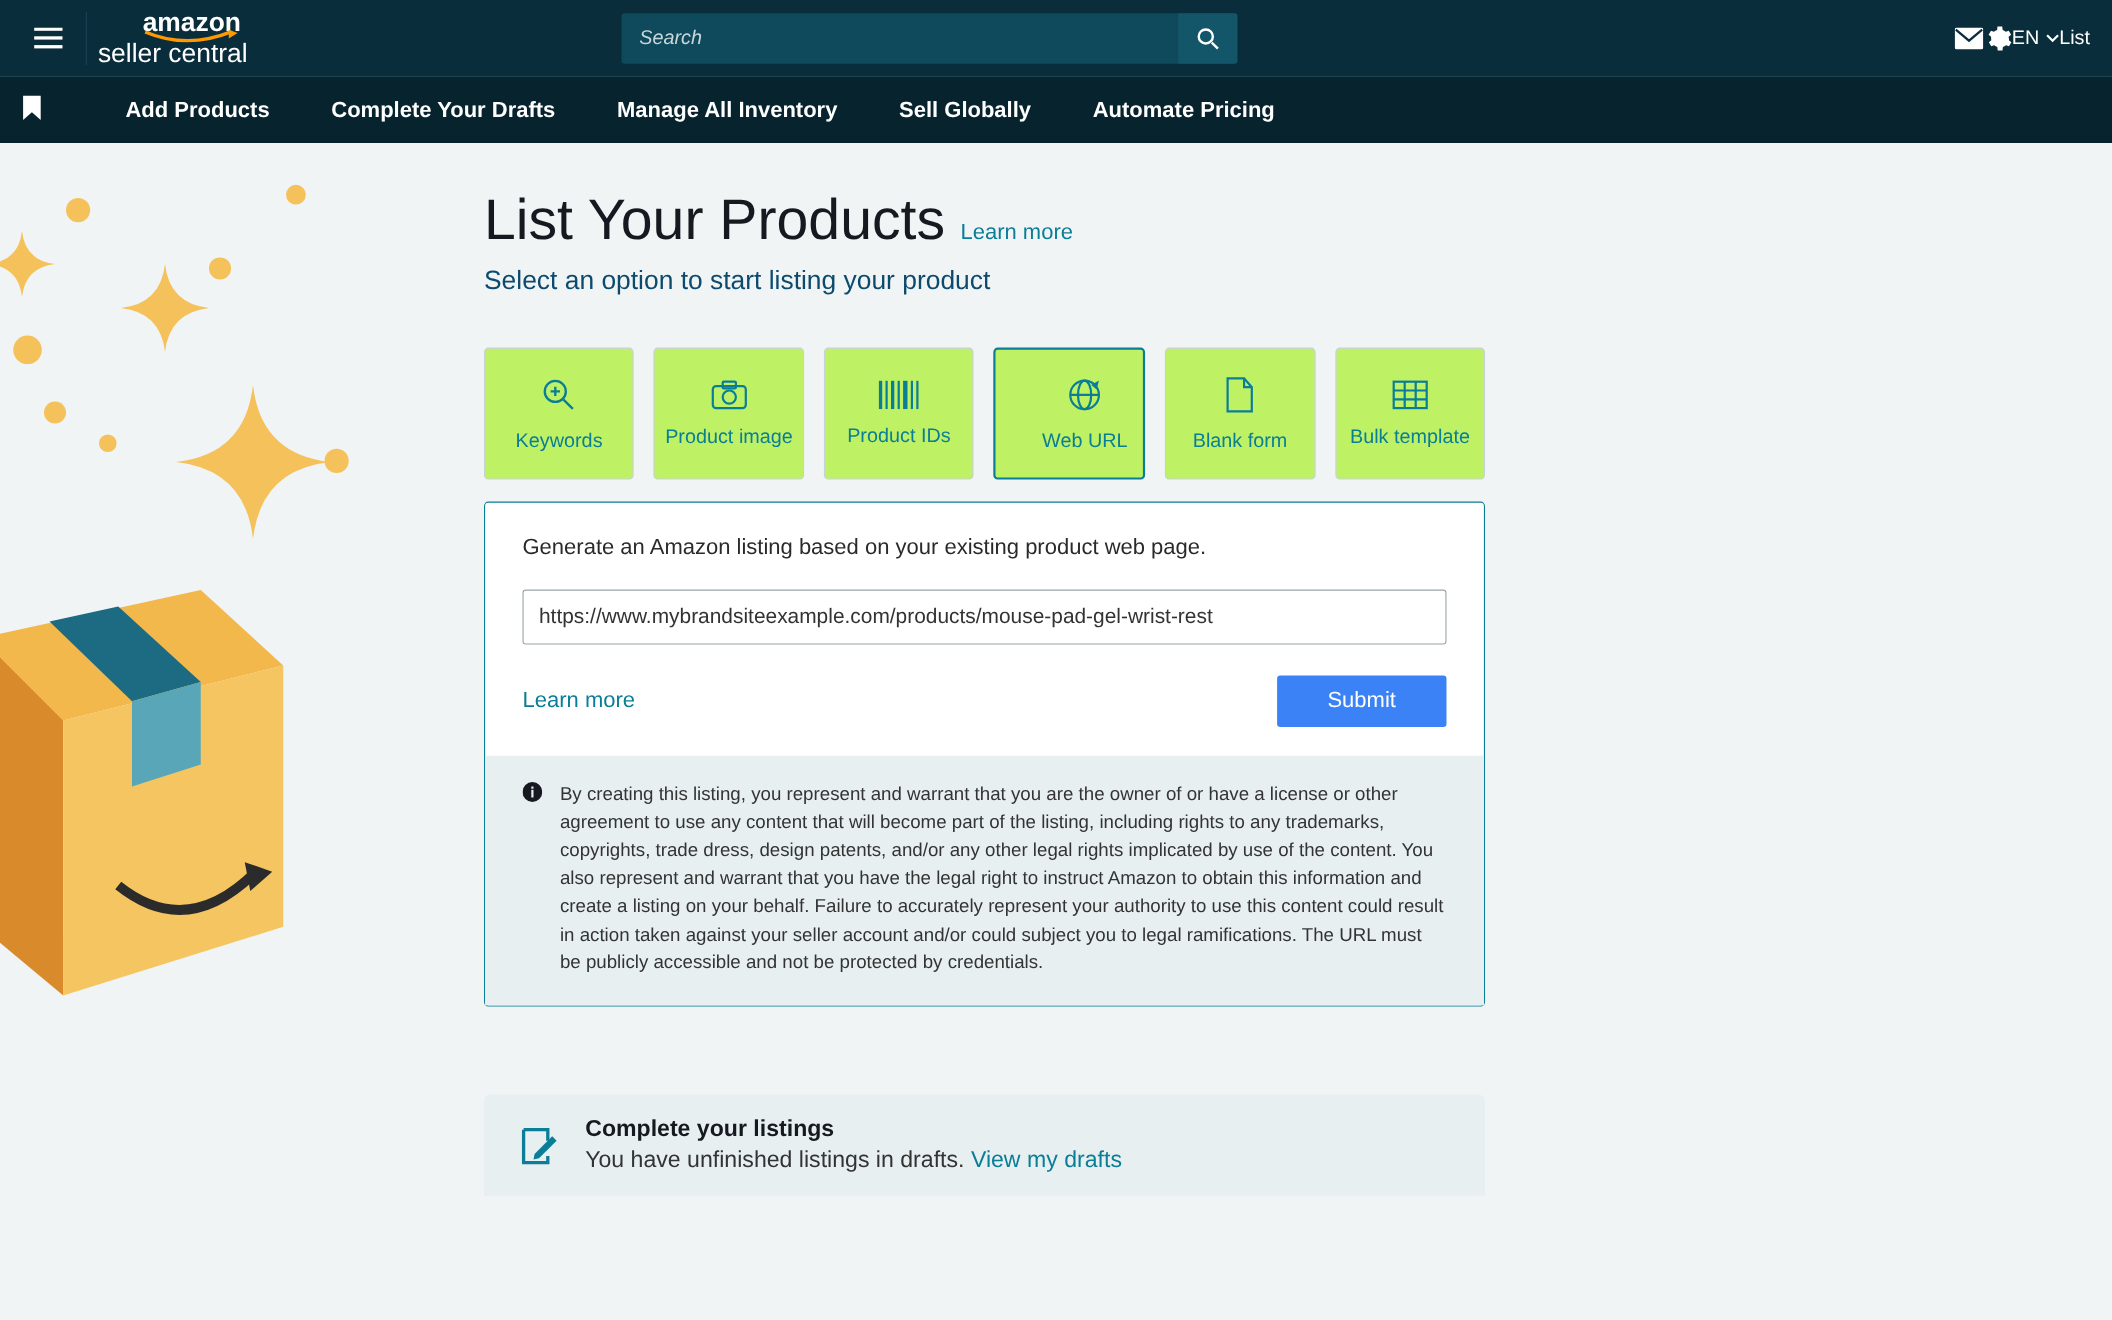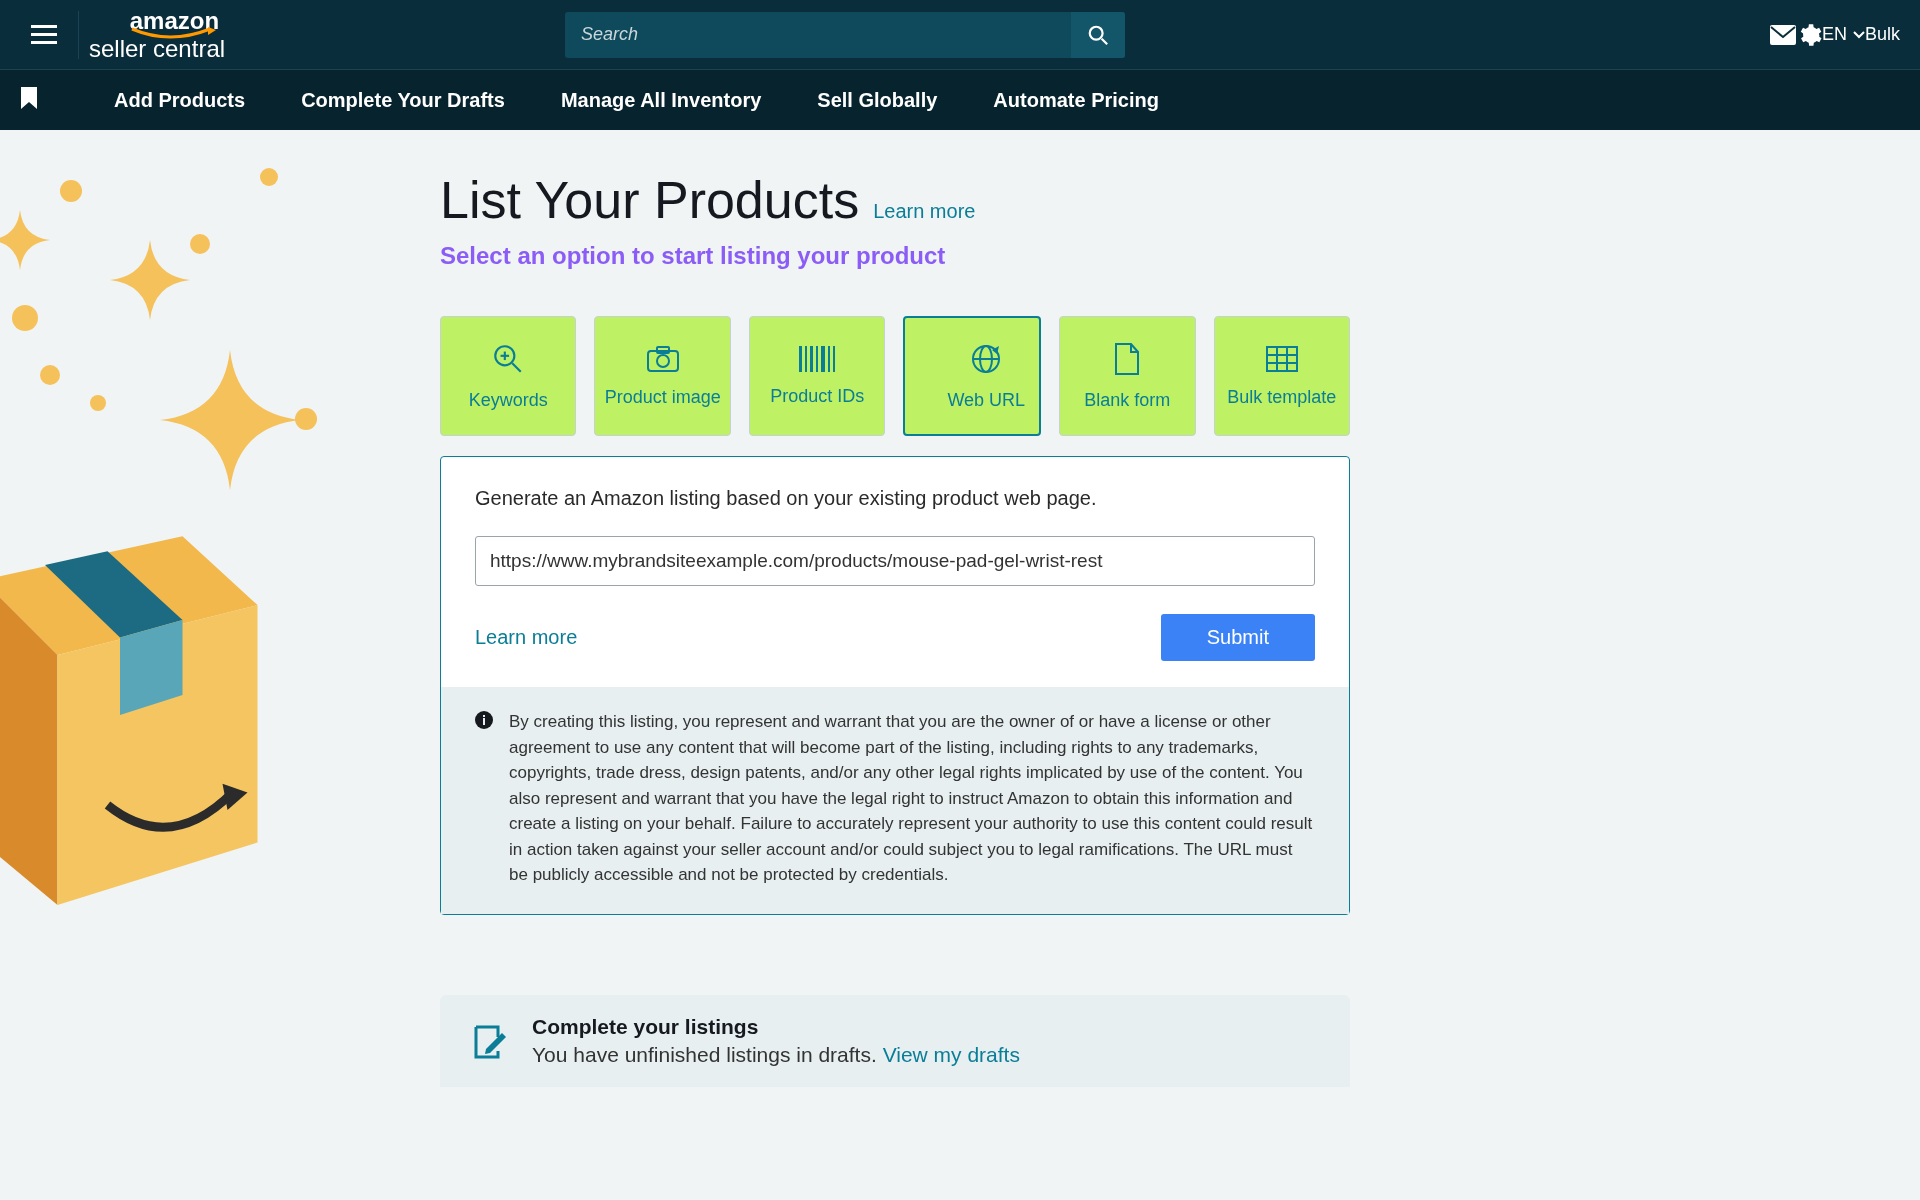--- a/index.html
+++ b/index.html
@@ -27,21 +27,21 @@
 .nav-item { color: #fff; font-size: 20px; font-weight: 600; cursor: pointer; }
 
 
 .page { position: relative; display: flex; }
 .deco { flex: 0 0 350px; height: 900px; position: relative; }
 .main { flex: 1; padding: 40px 40px 0 90px; max-width: 1040px; }
 
 .title-row { display: flex; align-items: baseline; gap: 14px; margin-bottom: 12px; }
 .page-title { font-size: 52px; font-weight: 400; color: #16191f; }
 .lm-link { color: #0a7d97; font-size: 20px; cursor: pointer; }
-.subtitle { font-size: 24px; color: #8b5cf6; margin-bottom: 46px; font-weight: bold; }
+.subtitle { font-size: 24px; color: #0c4a6e; margin-bottom: 46px; }
 
 .opt-row { display: flex; gap: 18px; margin-bottom: 20px; }
 .opt-card { width: 142px; height: 120px; background: #bef264; border: 1px solid #c6d1d5; border-radius: 4px; display: flex; flex-direction: column; align-items: center; justify-content: center; gap: 14px; cursor: pointer; }
 .opt-card.active { border: 2px solid #0a7d97; padding-left: 28px; }
 .opt-icon { color: #0a7d97; }
 .opt-label { color: #0a7d97; font-size: 18px; }
 
 .panel { border: 1.5px solid #0a7d97; border-radius: 4px; background: #fff; padding: 30px 34px 0 34px; }
 .panel-desc { font-size: 20px; color: #2a2a2a; margin-bottom: 26px; font-weight: 500; }
 .url-input { width: 100%; height: 50px; border: 1px solid #9aa5a9; border-radius: 3px; padding: 0 14px; font-size: 19px; color: #333; font-weight: 500; outline: none; margin-bottom: 28px; }
@@ -108,21 +108,21 @@
       <svg width="26" height="26" viewBox="0 0 24 24" fill="#fff">
           <path d="M12 8a4 4 0 100 8 4 4 0 000-8zm9.4 4a7.5 7.5 0 00-.15-1.5l2.1-1.6-2-3.5-2.5 1a7.6 7.6 0 00-2.6-1.5L15.9 2h-4l-.35 2.9a7.6 7.6 0 00-2.6 1.5l-2.5-1-2 3.5 2.1 1.6A7.5 7.5 0 006.6 12c0 .5.05 1 .15 1.5l-2.1 1.6 2 3.5 2.5-1a7.6 7.6 0 002.6 1.5L12.1 22h4l.35-2.9a7.6 7.6 0 002.6-1.5l2.5 1 2-3.5-2.1-1.6c.1-.5.15-1 .15-1.5z"></path>
         </svg>
     </div>
     <div class="lang">
       <span>EN</span>
       <svg width="12" height="8" viewBox="0 0 12 8">
           <path d="M1 1 L6 6 L11 1" stroke="#fff" stroke-width="2" fill="none"></path>
         </svg>
     </div>
-    <div class="hdr-icon">Bulk</div>
+    <div class="hdr-icon">List</div>
   </div>
 </div>
 
 <div class="nav-bar">
   <div class="nav-bookmark">
     <svg width="18" height="24" viewBox="0 0 18 24">
         <path d="M1 1 H17 V23 L9 16 L1 23 Z" fill="#fff"></path>
       </svg>
   </div>
   <div class="nav-item">Add Products</div>

